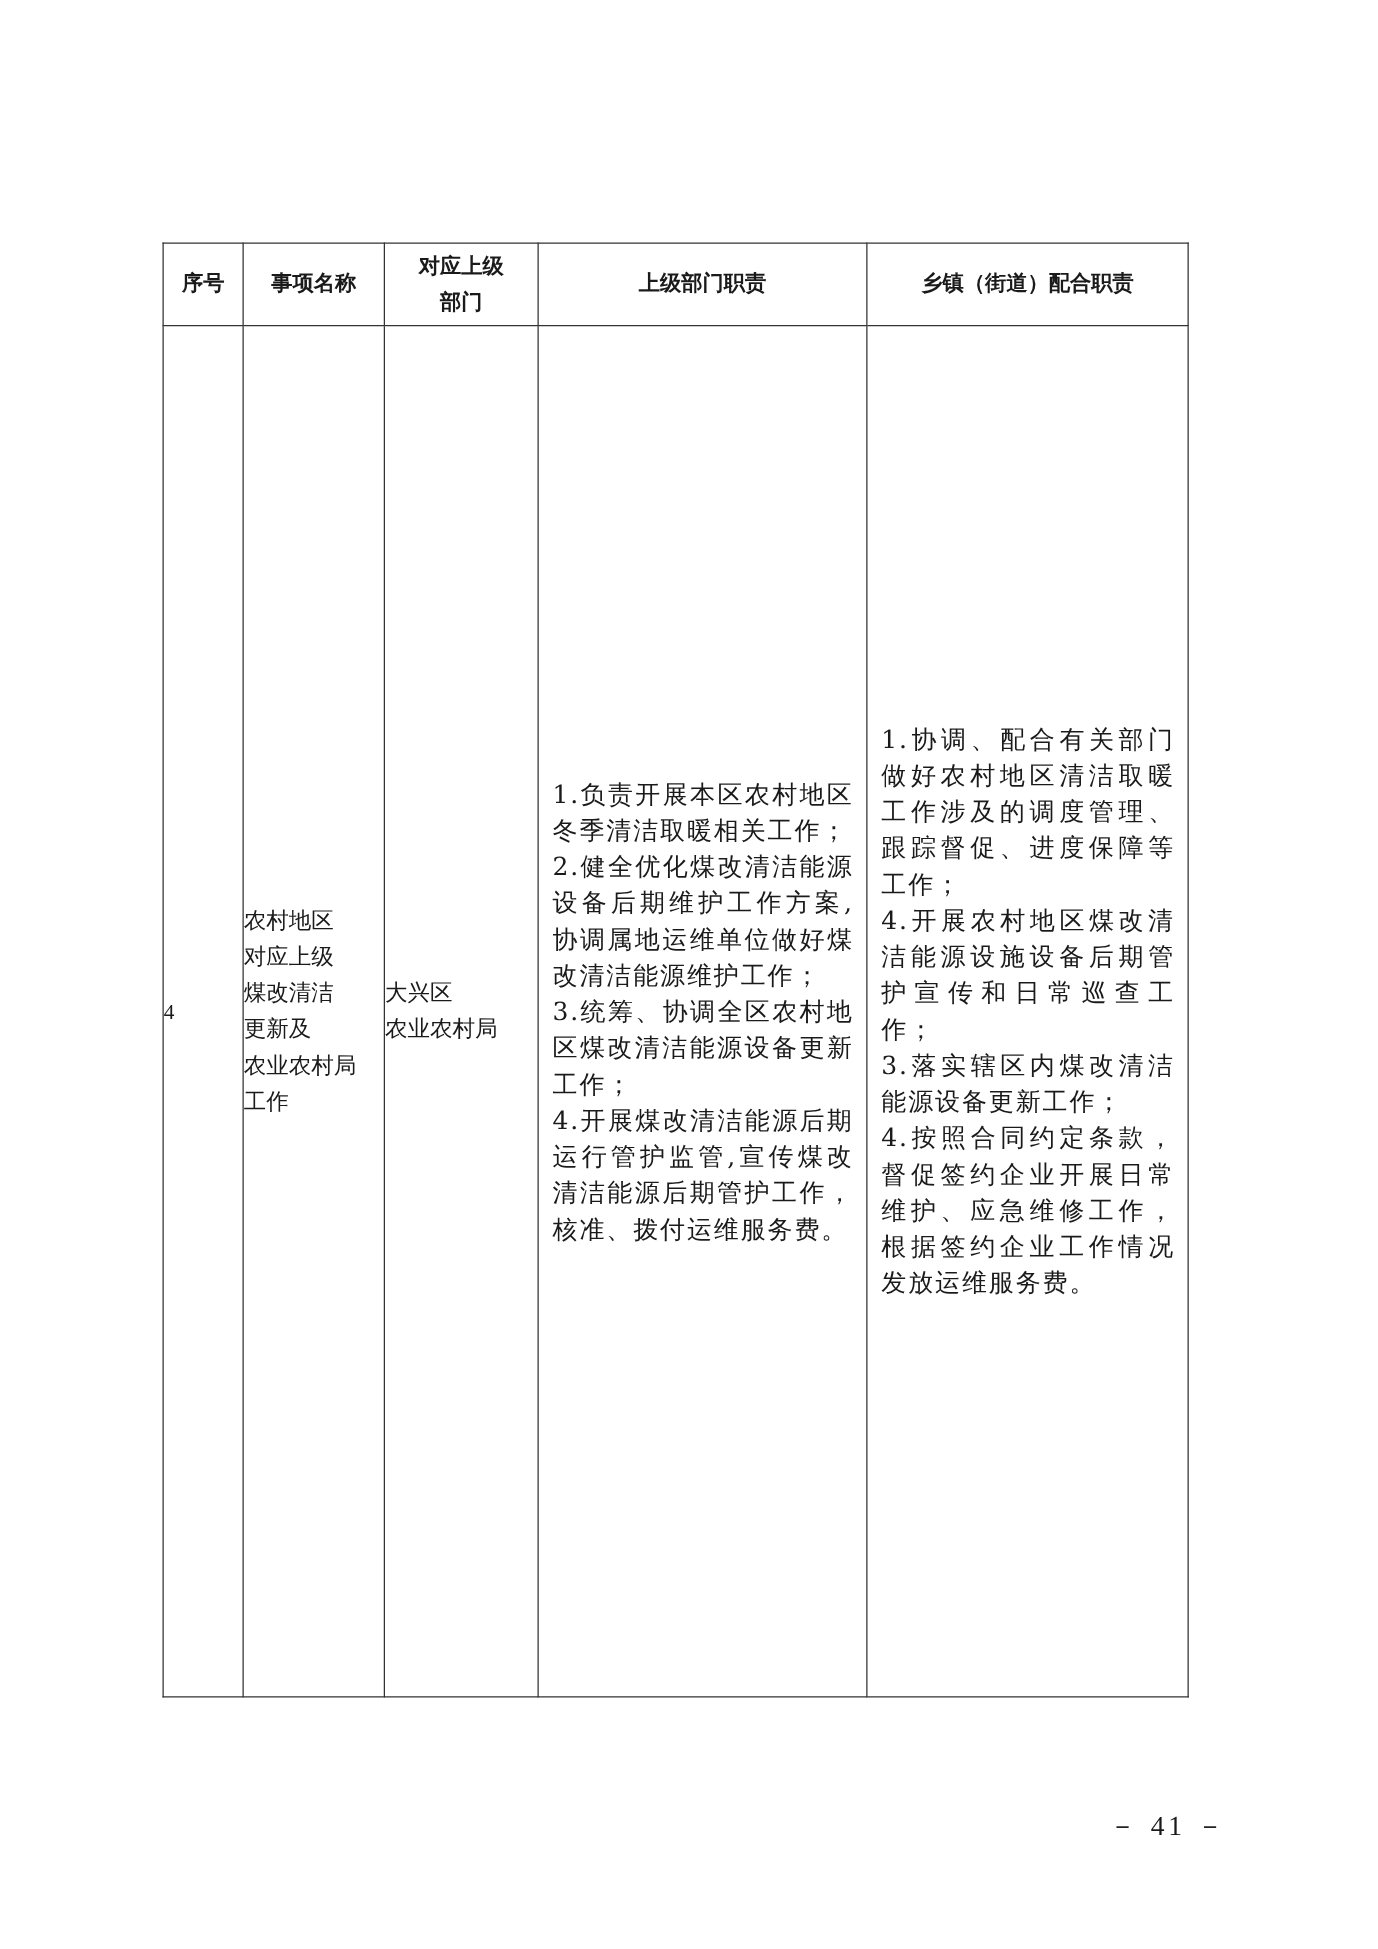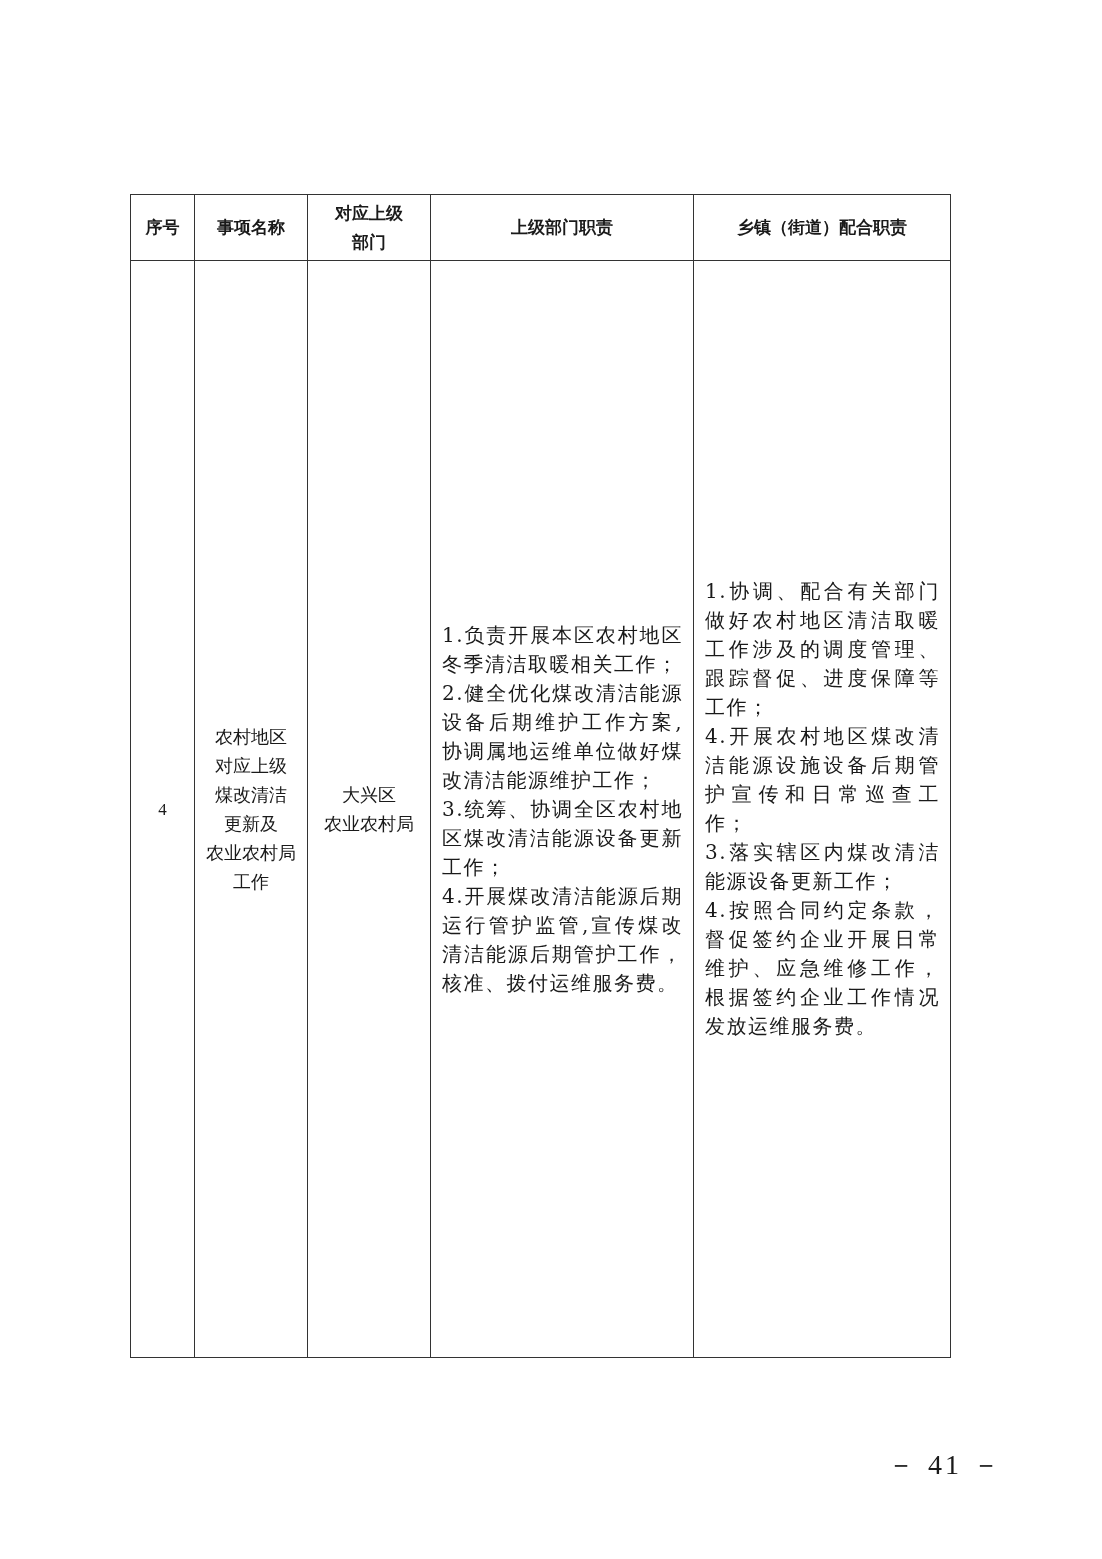--- a/index.html
+++ b/index.html
@@ -12,28 +12,28 @@
   }
   .page-table td, .page-table th {
     border: 1.3px solid #333;
     padding: 0;
   }
   .page-table th {
     font-family: "DejaVu Sans", "Liberation Sans", sans-serif;
     font-weight: bold; font-size: 17px; line-height: 29px; height: 65px;
     text-align: center; vertical-align: middle;
   }
-  .c-center { text-align: center; vertical-align: middle; font-size: 18px; line-height: 29px; }
+  .c-center { text-align: left; vertical-align: middle; font-size: 18px; line-height: 29px; }
   .c-text { vertical-align: middle; font-size: 20px; line-height: 29px; padding: 0 10px 0 11px !important;
             letter-spacing: 1.5px; text-align: justify; }
   .c-text p { margin: 0; }
   .seq { font-family: "Liberation Serif", serif; font-size: 17px; }
   .name-line { display: block; }
   .page-num {
-    position: absolute; left: 887px; top: 1446px; font-size: 28px;
+    position: absolute; left: 887px; top: 1446px; font-size: 22px;
     font-family: "Liberation Serif", serif; letter-spacing: 3px;
   }
 </style>
 </head>
 <body>
 
 <table class="page-table">
   <colgroup>
     <col style="width:64px">
     <col style="width:113px">

